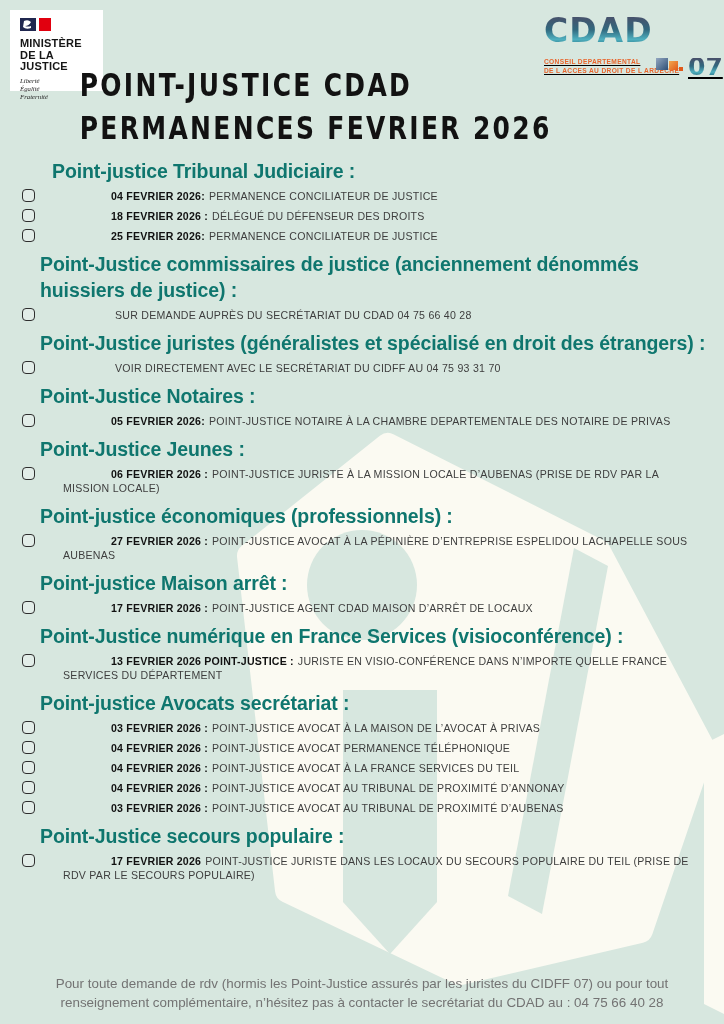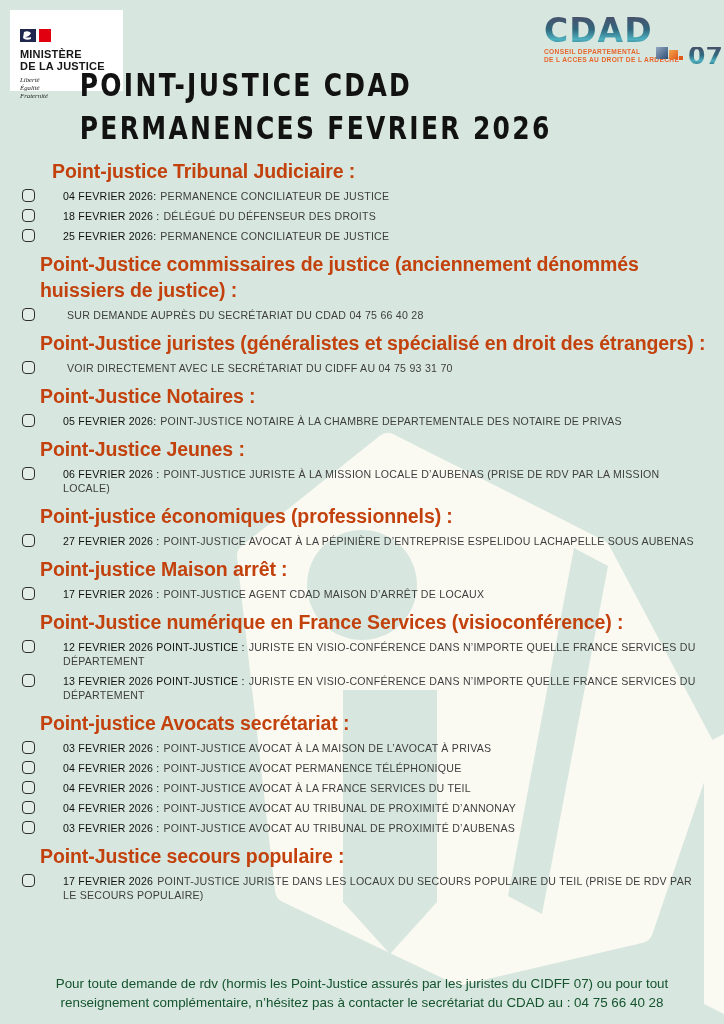--- a/index.html
+++ b/index.html
@@ -5,61 +5,61 @@
   html,body{margin:0;padding:0;}
   body{
     width:724px;height:1024px;position:relative;overflow:hidden;
     background:#d7e7df;
     font-family:"Liberation Sans",sans-serif;
   }
   .watermark{position:absolute;left:0;top:0;z-index:0;}
   .content{position:relative;z-index:1;width:100%;height:100%;}
 
   
-  .gov-logo{position:absolute;left:10px;top:10px;width:113px;height:81px;background:#ffffff;
-    box-sizing:border-box;padding:18px 6px 0 10px;}
+  .gov-logo{position:absolute;left:10px;top:10px;width:93px;height:81px;background:#ffffff;
+    box-sizing:border-box;padding:7px 6px 0 10px;}
   .gov-name{font-weight:700;font-size:11px;line-height:11.5px;color:#161616;margin-top:3px;letter-spacing:.2px;}
   .gov-motto{margin-top:4px;font-family:"Liberation Serif",serif;font-style:italic;font-size:6.8px;line-height:8px;color:#242424;}
 
   
   .cdad-logo{position:absolute;right:8px;top:16px;width:172px;}
   .cdad-word{font-family:"DejaVu Sans",sans-serif;font-weight:700;font-size:33px;line-height:30px;
     letter-spacing:1px;color:#2d7487;}
-  .cdad-sub{display:flex;align-items:center;gap:4px;margin-top:1px;}
+  .cdad-sub{display:flex;align-items:flex-start;gap:4px;margin-top:12px;text-decoration:underline;}
   .cdad-lines{width:108px;}
   .cdad-line1,.cdad-line2{font-weight:700;font-size:6.6px;line-height:8.5px;color:#e8652c;letter-spacing:.35px;white-space:nowrap;}
   .squares{position:relative;width:28px;height:18px;flex:0 0 auto;}
   .sq-blue{position:absolute;left:0;top:0;width:12px;height:12px;background:linear-gradient(135deg,#93a7c0,#2e4f76);}
   .sq-orange{position:absolute;left:13px;top:3px;width:9px;height:9px;background:linear-gradient(135deg,#f2a64e,#e05a1a);}
   .sq-dot{position:absolute;left:23px;top:9px;width:4px;height:4px;background:#e05a1a;}
   .cdad-dept{font-family:"DejaVu Sans",sans-serif;font-weight:700;font-size:25px;line-height:18px;color:#2d7487;}
   @supports (-webkit-background-clip:text){
     .cdad-word,.cdad-dept{
       background:linear-gradient(180deg,#49506a 0%,#31687e 45%,#4fb0bf 78%,#2a7587 100%);
       -webkit-background-clip:text;background-clip:text;color:transparent;}
   }
 
   
   .title{padding-top:64px;color:#121212;}
   .title-line{font-family:"DejaVu Sans",sans-serif;font-weight:700;font-size:32px;line-height:43px;
     letter-spacing:3px;transform:scaleX(.78);transform-origin:50% 50%;white-space:nowrap;}
 
   
   .sections{margin-top:8px;}
-  .heading{margin:8px 18px 5px 40px;font-weight:700;font-size:19.5px;line-height:26px;color:#c2410c;letter-spacing:-.1px;}
+  .heading{margin:8px 18px 5px 40px;font-weight:700;font-size:19.5px;line-height:26px;color:#0f766e;letter-spacing:-.1px;}
   .section:first-child .heading{margin-left:52px;}
   .item{display:flex;align-items:flex-start;margin:0 24px 6px 22px;}
   .checkbox{flex:0 0 auto;width:13px;height:13px;border:1.7px solid #2e2e2e;border-radius:4px;
     margin-top:0;background:rgba(255,255,255,.28);box-sizing:border-box;}
   .itemtext{margin-left:28px;font-size:10.6px;line-height:14px;color:#3e3e3e;letter-spacing:.25px;}
-  .date{font-weight:400;color:#111111;margin-right:4px;letter-spacing:.2px;}
+  .date{font-weight:700;color:#111111;margin-right:4px;letter-spacing:.2px;margin-left:48px;}
 
   
   .footer{position:absolute;left:0;right:0;bottom:12px;text-align:center;
-    font-size:13.4px;line-height:19px;color:#14532d;padding:0 18px;}
+    font-size:13.4px;line-height:19px;color:#737373;padding:0 18px;}
 </style>
 </head>
 <body>
 
 <svg class="watermark" width="724" height="1024" viewBox="0 0 724 1024" aria-hidden="true">
   <g>
     <path d="M388 446 L598 552 L702 748 L640 930 L460 972 L288 890 L250 556 Z" fill="#fbfaf2" stroke="#fbfaf2" stroke-width="26" stroke-linejoin="round"></path>
     <circle cx="362" cy="585" r="55" fill="#d7e7df"></circle>
     <path d="M343 690 L437 690 L437 902 L390 954 L343 902 Z" fill="#d7e7df"></path>
     <path d="M574 548 L608 566 L542 914 L508 896 Z" fill="#d7e7df"></path>
@@ -160,24 +160,20 @@
         <div class="heading">Point-justice Maison arrêt :</div>
         <div class="item">
           <span class="checkbox"></span>
           <span class="itemtext"><b class="date">17 FEVRIER 2026 :</b><span>POINT-JUSTICE AGENT CDAD MAISON D’ARRÊT DE LOCAUX</span></span>
         </div>
       </div>
       <div class="section">
         <div class="heading">Point-Justice numérique en France Services (visioconférence) :</div>
         <div class="item">
           <span class="checkbox"></span>
-          <span class="itemtext"><b class="date">12 FEVRIER 2026 POINT-JUSTICE :</b><span>JURISTE EN VISIO-CONFÉRENCE DANS N’IMPORTE QUELLE FRANCE SERVICES DU DÉPARTEMENT</span></span>
-        </div>
-        <div class="item">
-          <span class="checkbox"></span>
           <span class="itemtext"><b class="date">13 FEVRIER 2026 POINT-JUSTICE :</b><span>JURISTE EN VISIO-CONFÉRENCE DANS N’IMPORTE QUELLE FRANCE SERVICES DU DÉPARTEMENT</span></span>
         </div>
       </div>
       <div class="section">
         <div class="heading">Point-justice Avocats secrétariat  :</div>
         <div class="item">
           <span class="checkbox"></span>
           <span class="itemtext"><b class="date">03 FEVRIER 2026 :</b><span>POINT-JUSTICE AVOCAT À LA MAISON DE L’AVOCAT À PRIVAS</span></span>
         </div>
         <div class="item">

